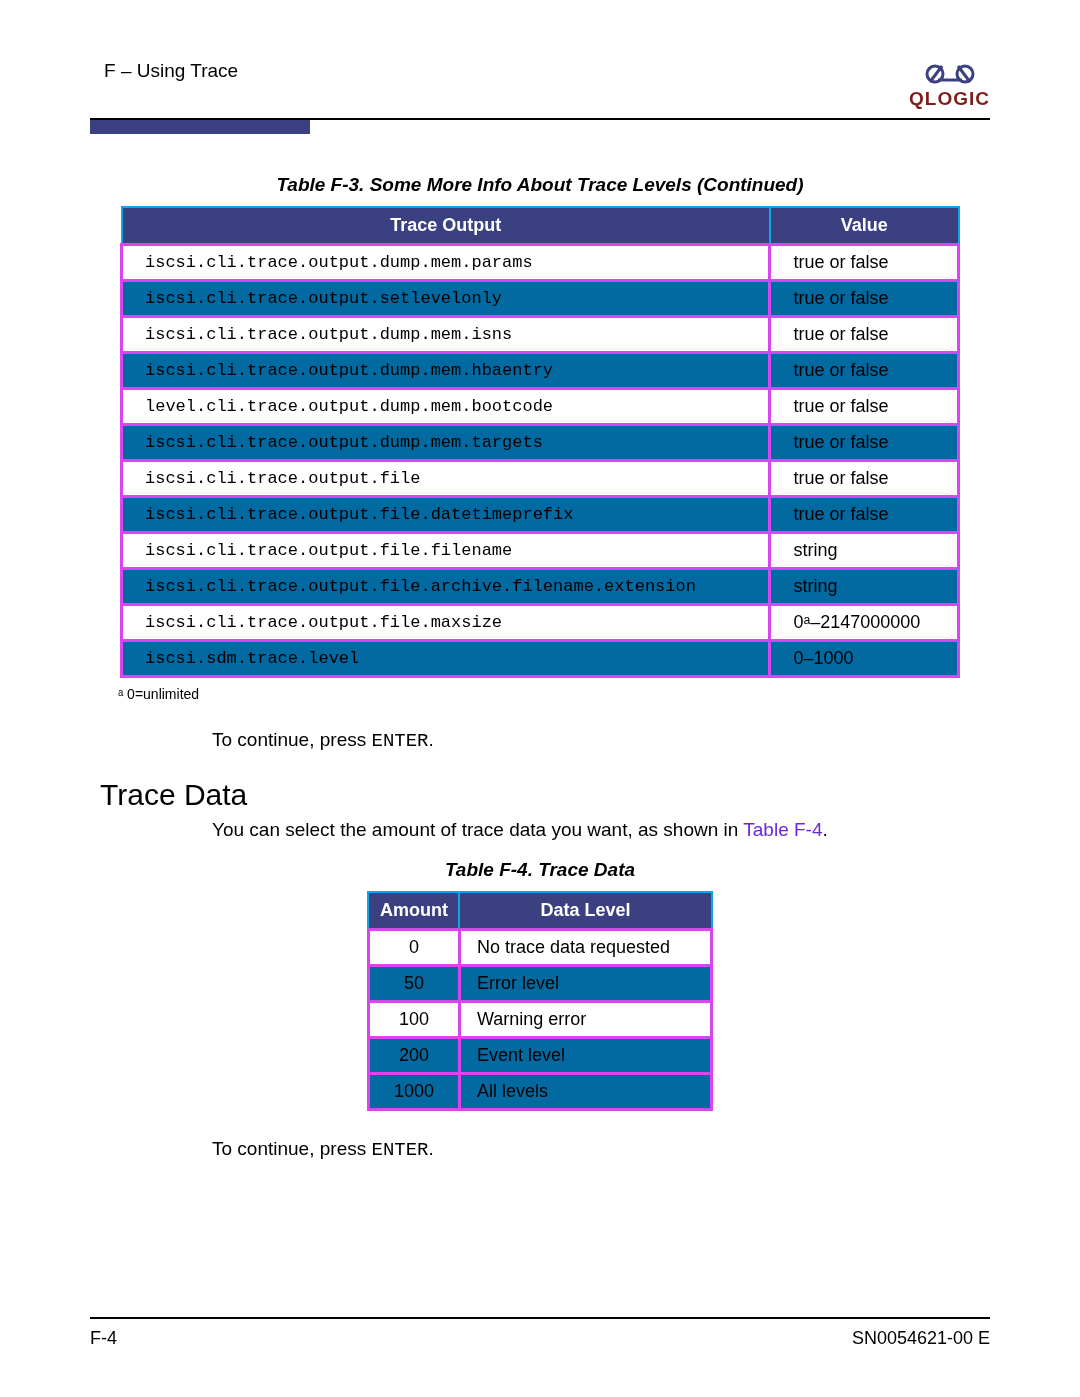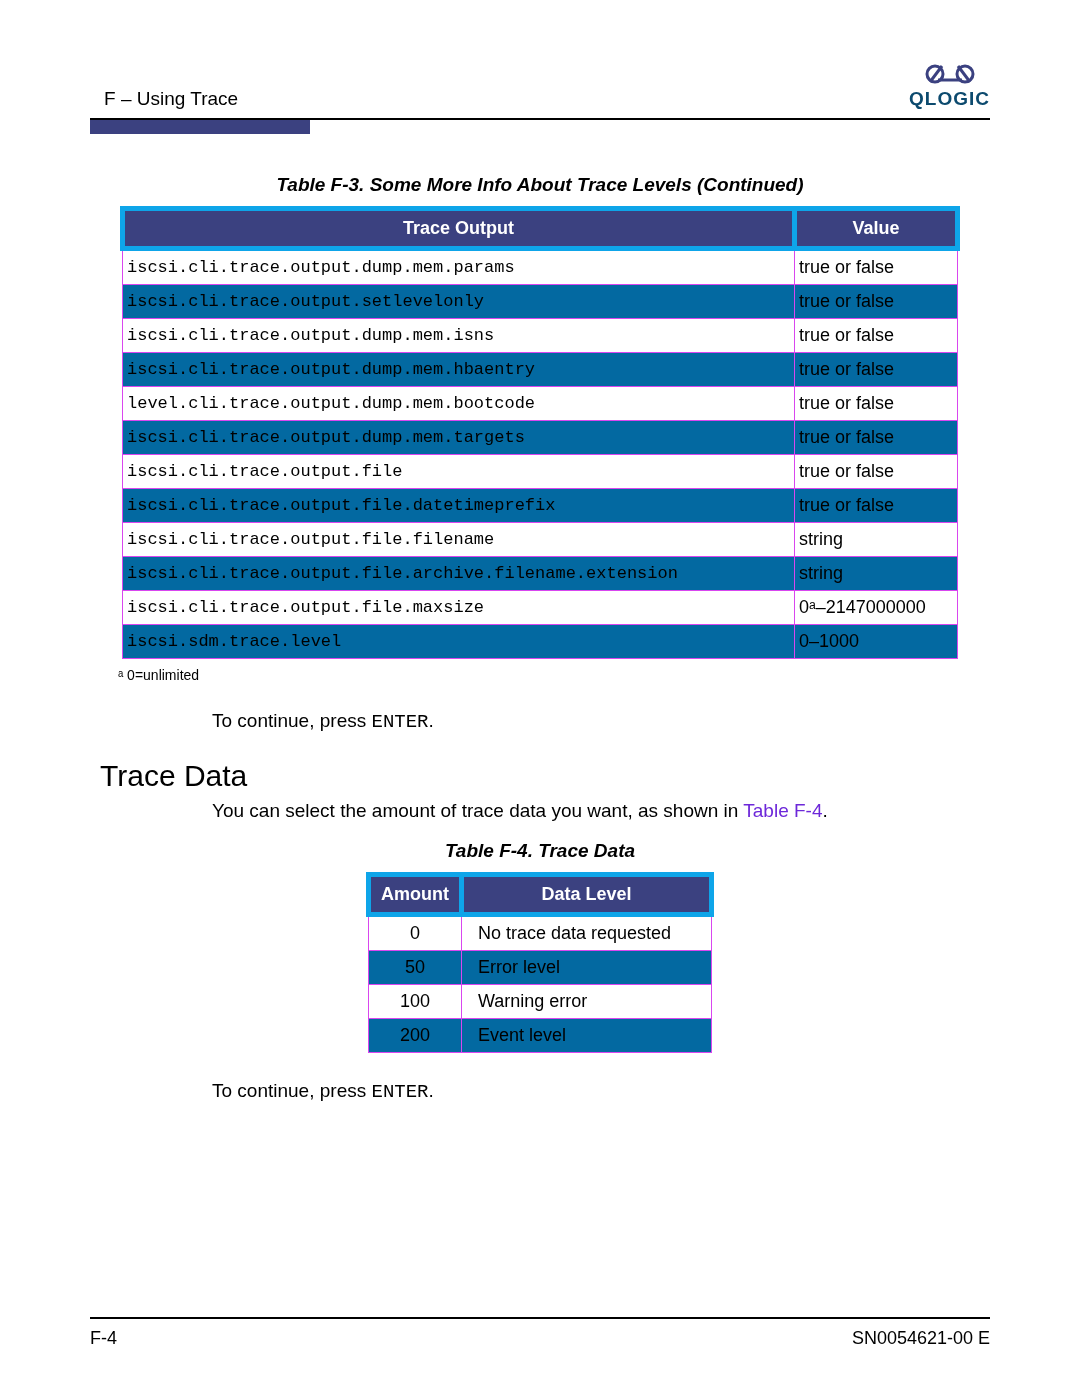--- a/index.html
+++ b/index.html
@@ -13,40 +13,40 @@
   .page {
     width: 1080px;
     height: 1397px;
     margin: 0 auto;
     position: relative;
     padding: 60px 90px 40px 90px;
   }
   .header-row {
     display: flex;
     justify-content: space-between;
-    align-items: flex-end;
+    align-items: flex-start;
     margin-bottom: 8px;
     gap: 12px;
   }
   .section-label {
     font-size: 19px;
     padding-left: 14px;
   }
   .logo {
     display: flex;
     flex-direction: column;
     align-items: center;
   }
   .logo svg { display: block; }
   .logo-text {
     font-family: Arial, sans-serif;
     font-weight: bold;
     font-size: 19px;
     letter-spacing: 1px;
-    color: #0c4a6e;
+    color: #7f1d1d;
     margin-top: 2px;
   }
   .rule-wrap {
     border-top: 2px solid #000;
     margin-bottom: 40px;
   }
   .accent-bar {
     height: 14px;
     width: 220px;
     background: #3b4180;
@@ -64,25 +64,25 @@
     font-size: 18px;
   }
   table.t1 { width: 840px; }
   table.t2 { }
   table.t1 th, table.t2 th {
     background: #3b4180;
     color: #fff;
     font-weight: bold;
     padding: 7px 10px;
     text-align: center;
-    border: 5px solid #0ea5e9;
+    border: 2px solid #0ea5e9;
   }
   table.t1 td, table.t2 td {
-    border: 1px solid #d946ef;
-    padding: 6px 4px;
+    border: 3px solid #d946ef;
+    padding: 6px 22px;
     vertical-align: middle;
   }
   table.t1 td.code {
     font-family: "Courier New", Courier, monospace;
     font-size: 17px;
     white-space: nowrap;
   }
   .stripe { background: #0369a1; }
   .footnote {
     font-size: 14px;
@@ -232,20 +232,24 @@
           <td class="level">Error level</td>
         </tr>
         <tr>
           <td class="amount">100</td>
           <td class="level">Warning error</td>
         </tr>
         <tr class="stripe">
           <td class="amount">200</td>
           <td class="level">Event level</td>
         </tr>
+        <tr class="stripe">
+          <td class="amount">1000</td>
+          <td class="level">All levels</td>
+        </tr>
       </tbody>
   </table>
 
   <div class="body-text">
     <span>To continue, press </span><span class="mono">ENTER</span><span>.</span>
   </div>
 
   <div class="footer-rule"></div>
   <div class="footer-row">
     <span>F-4</span>

